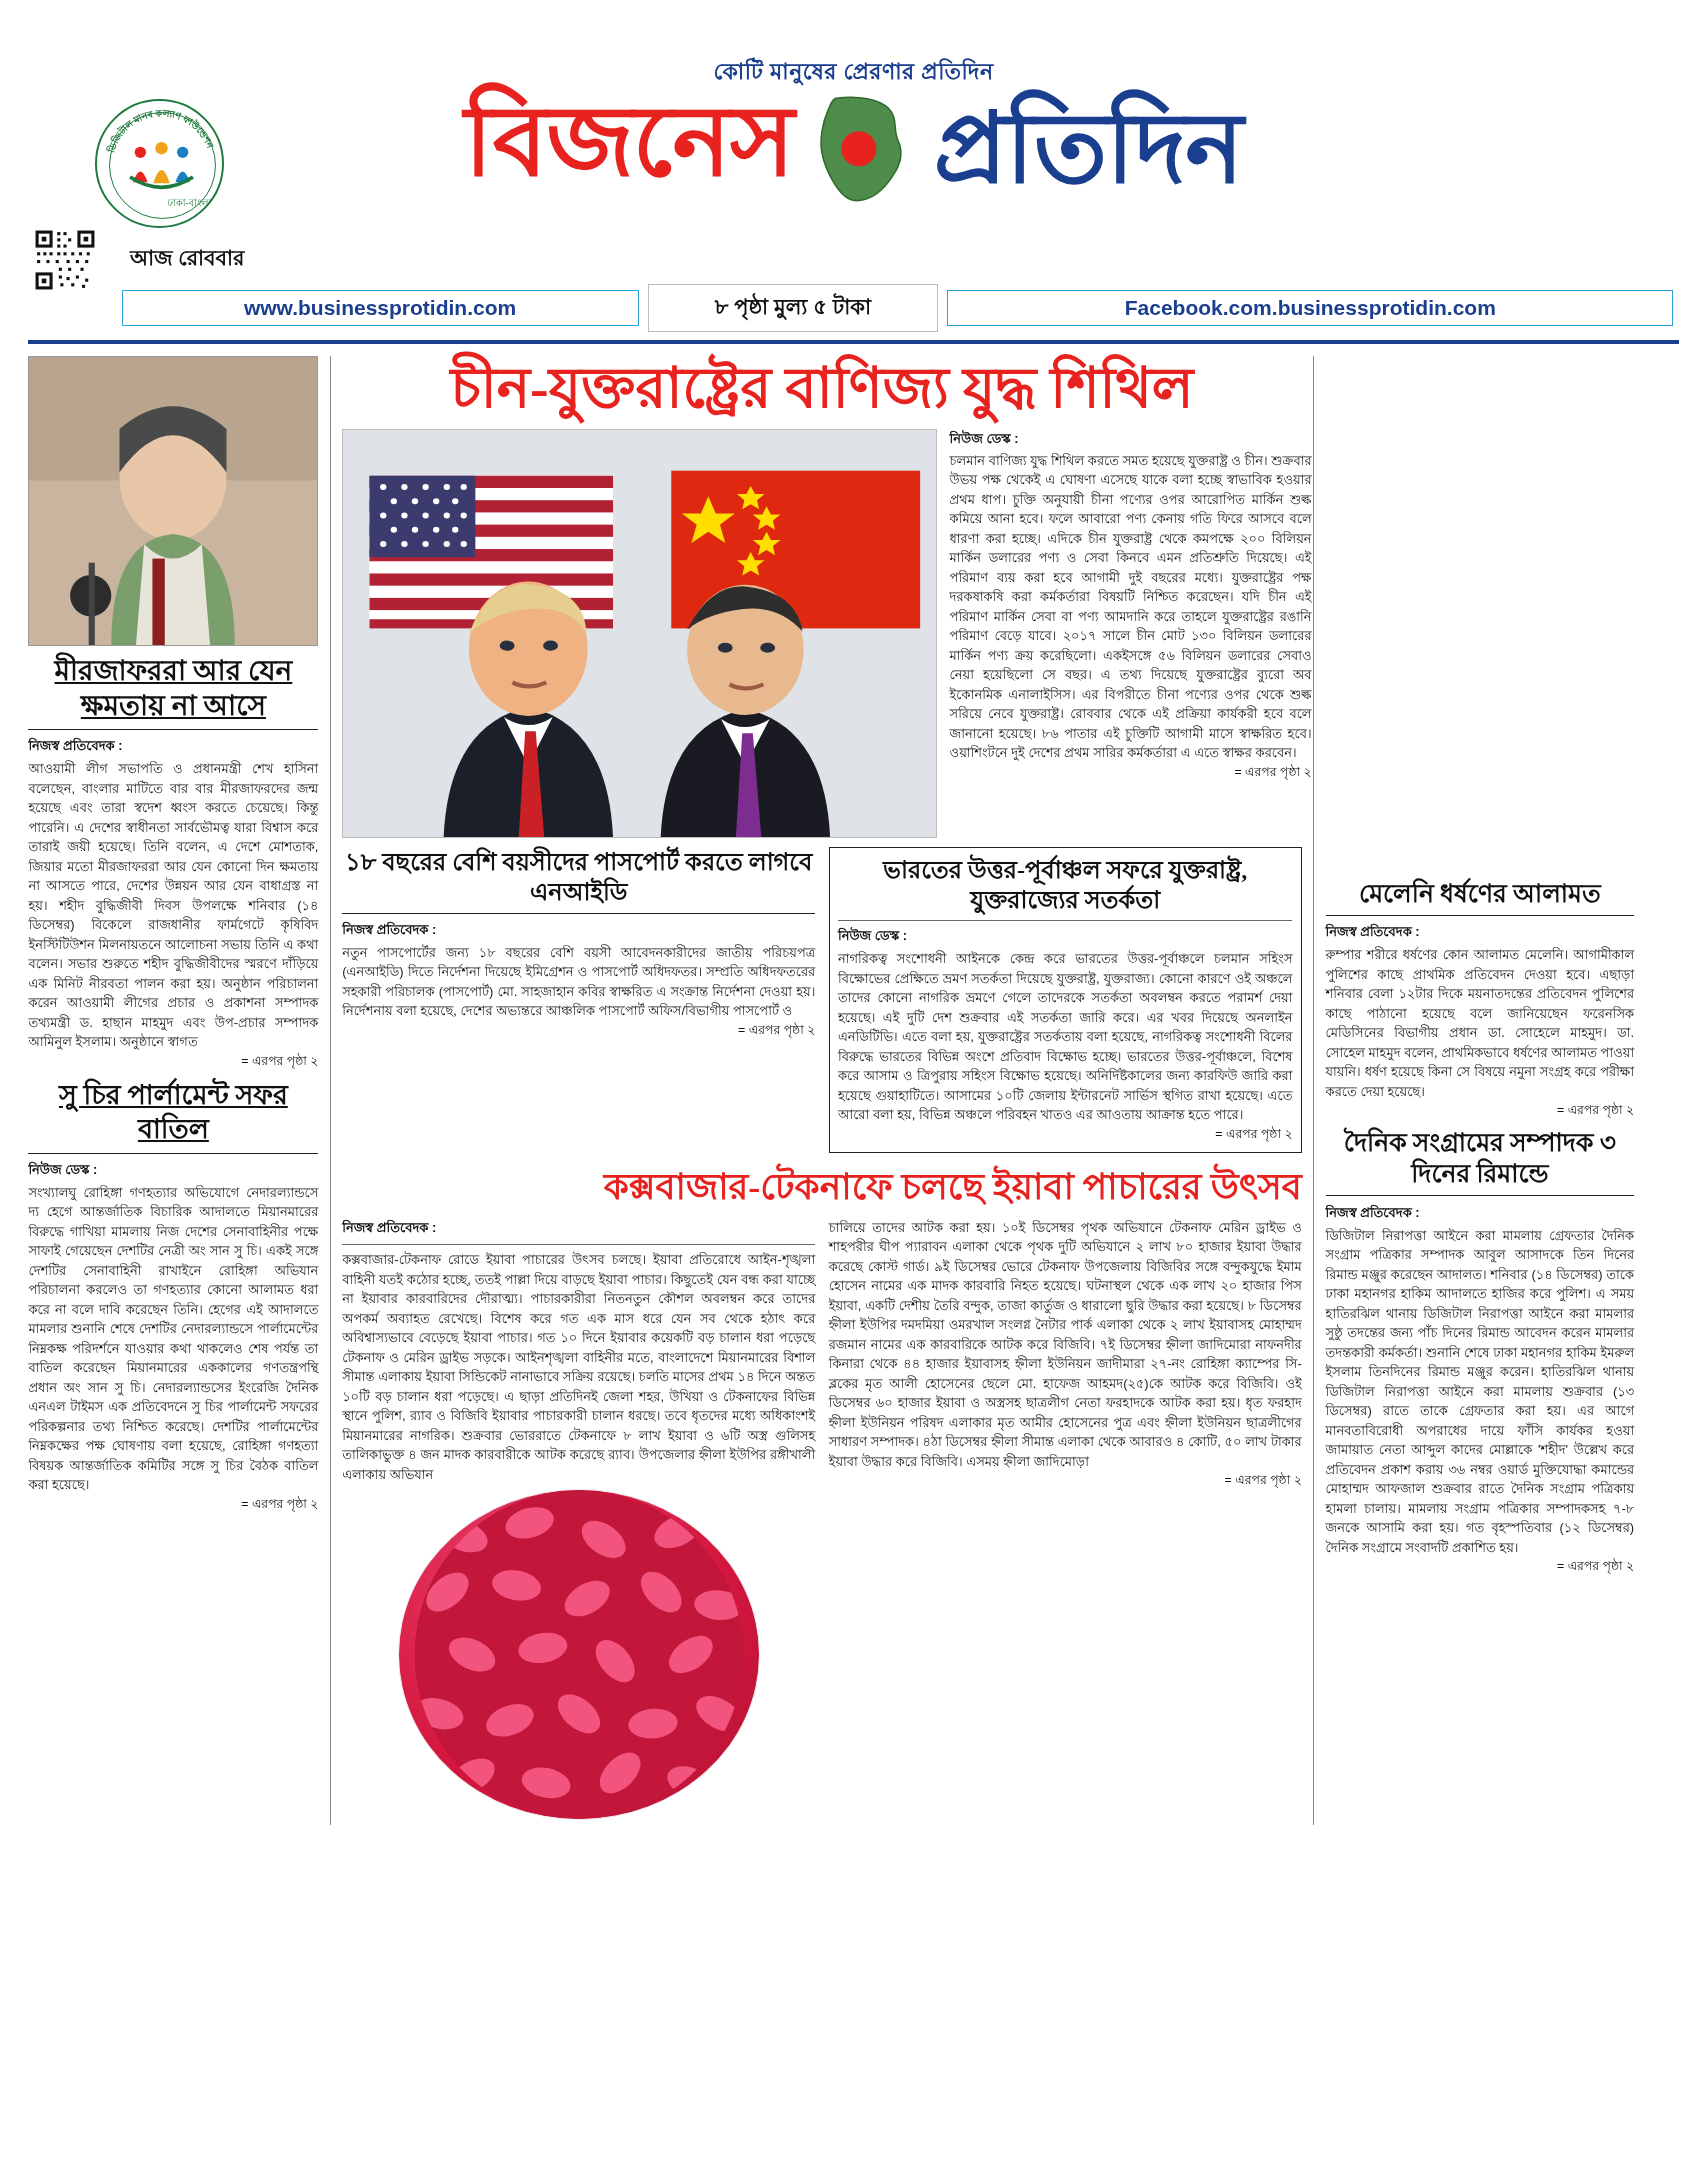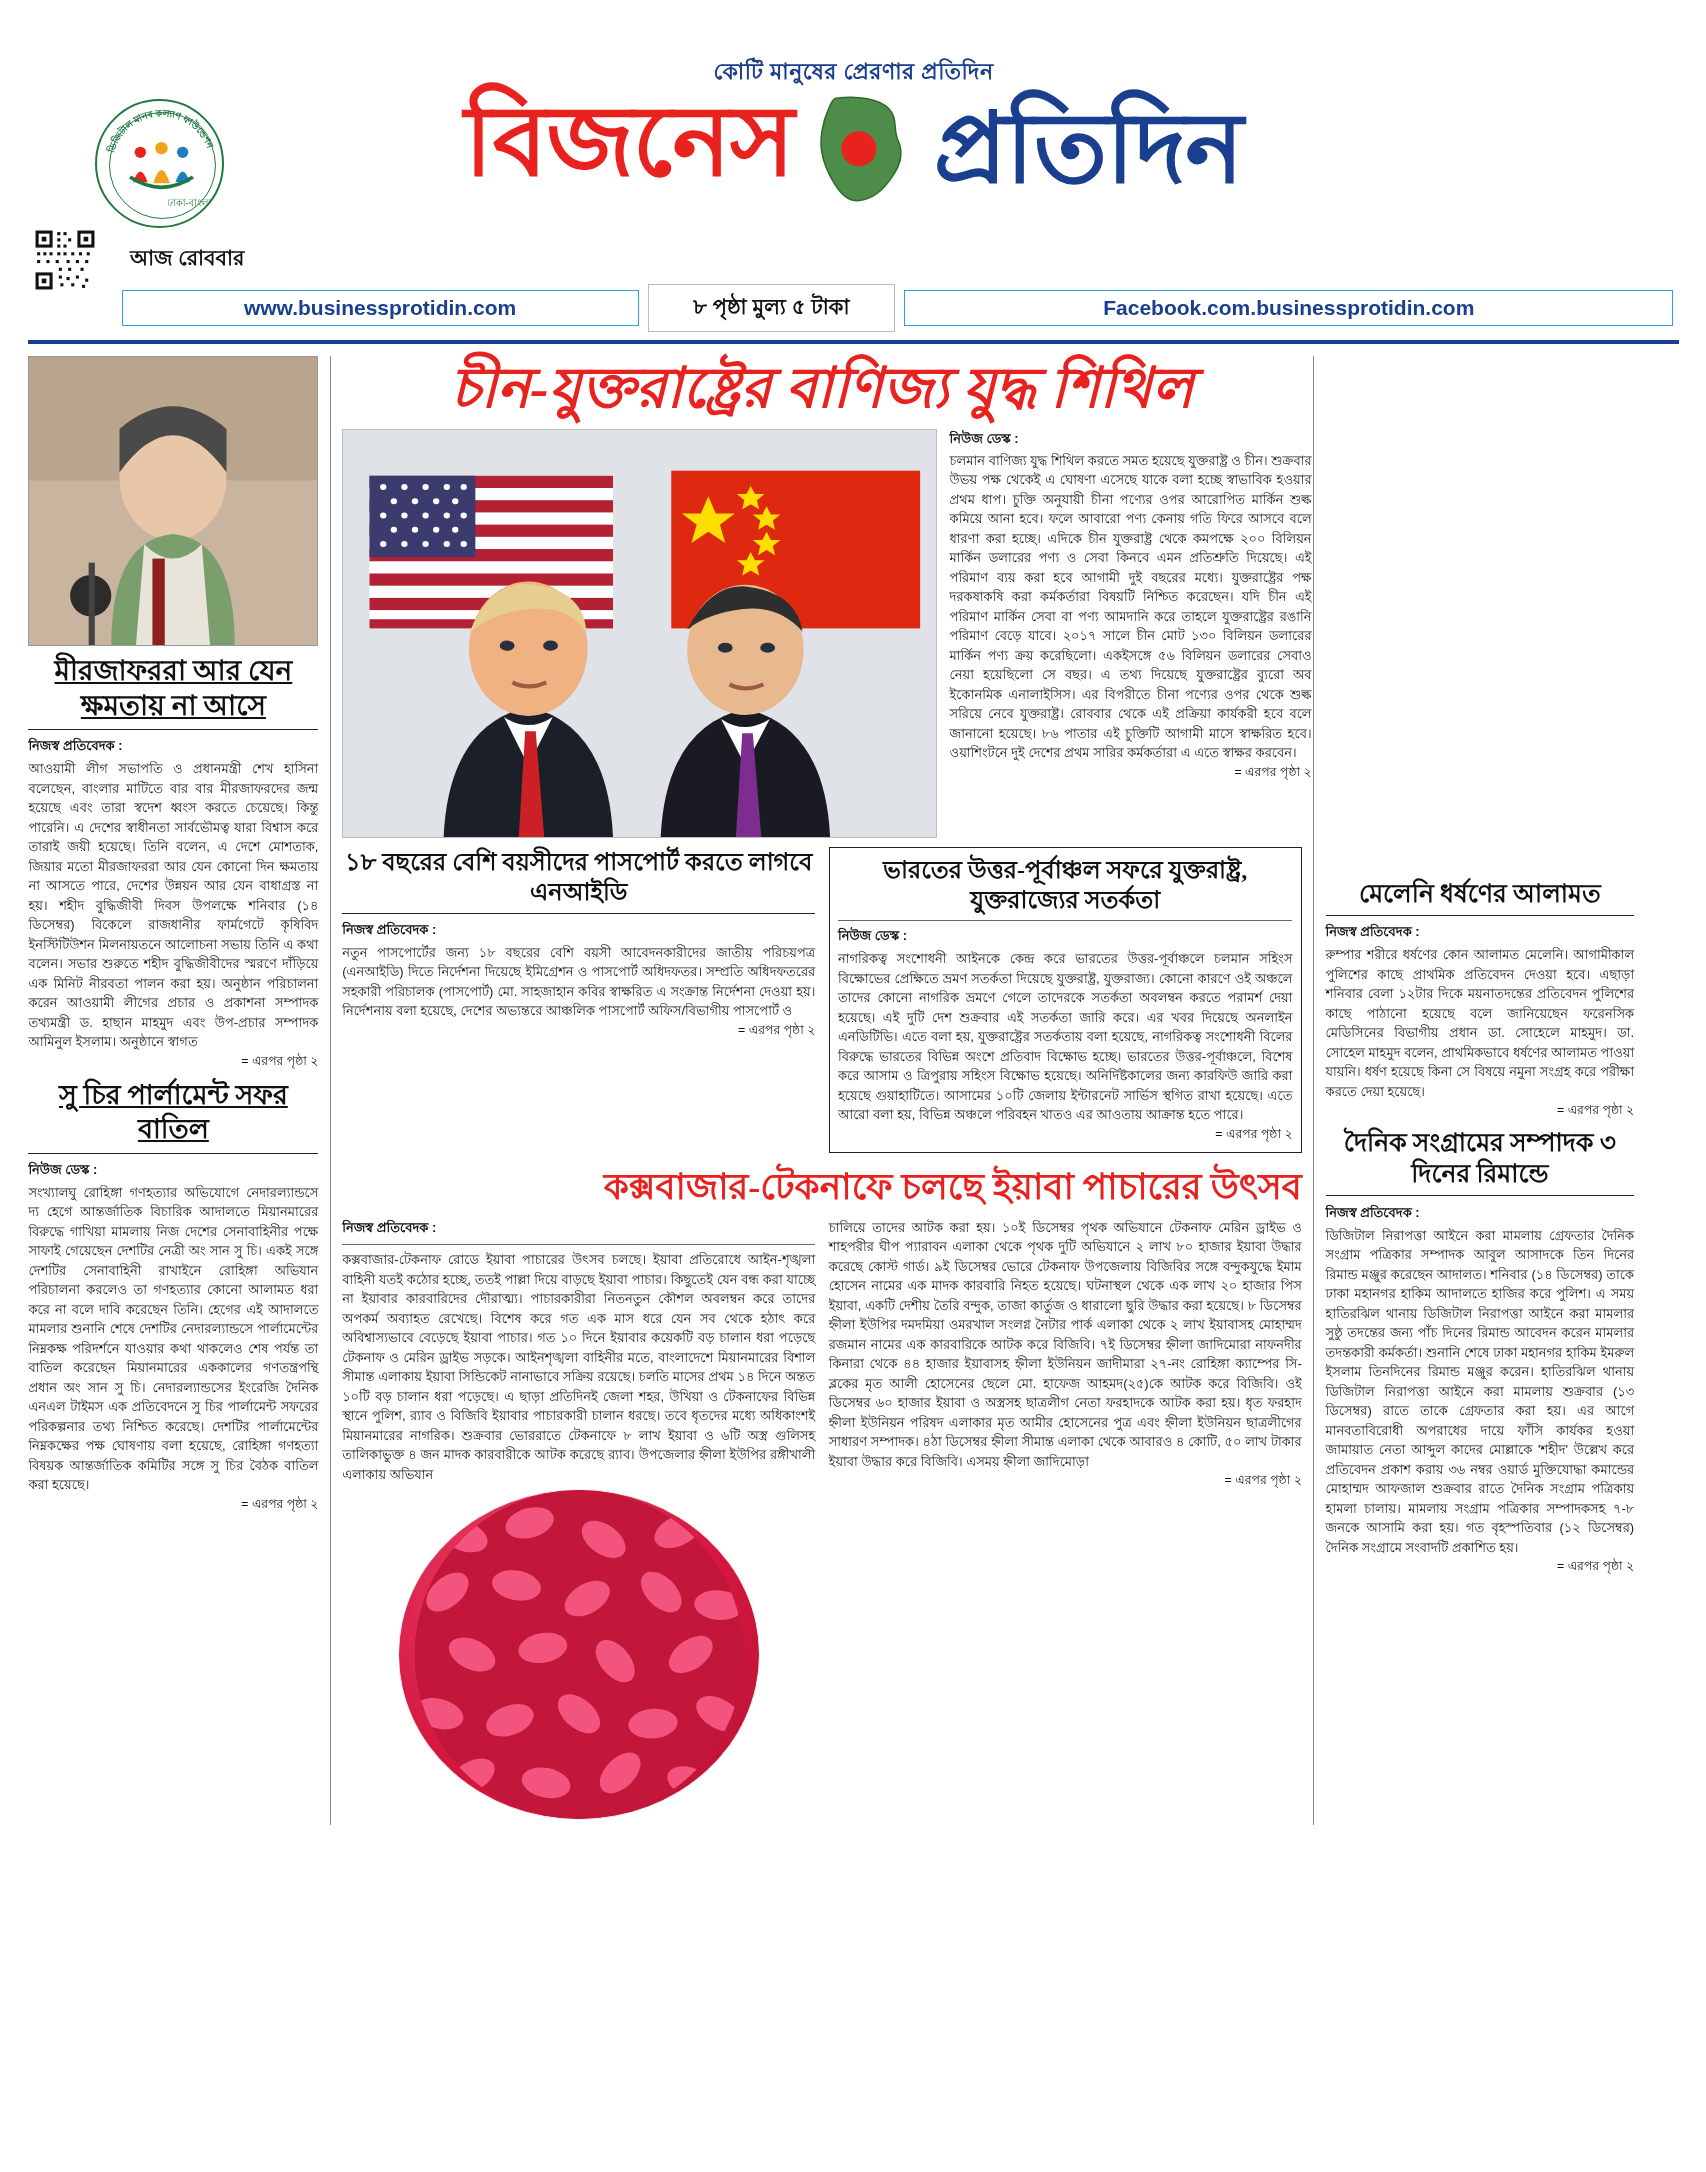--- a/index.html
+++ b/index.html
@@ -91,21 +91,21 @@
   }
   .link-box {
     border: 1.6px solid #29a3d8;
     color: #1b3f8f;
     font-weight: bold;
     font-size: 21px;
     padding: 5.2px 10.3px;
     text-align:center;
   }
   .link-box.web { width: 517px; margin-left: 88px;}
-  .link-box.price { width: 247px; border-color:#bbb; color:#111; }
+  .link-box.price { width: 290px; border-color:#bbb; color:#111; }
   .link-box.fb { flex:1; }
   .rule-thick { height: 4.1px; background:#1b3f8f; margin-top: 8.3px; }
 
   
   .content {
     display: grid;
     grid-template-columns: 290px 972px 321px;
     gap: 11.4px;
     margin-top: 11.4px;
   }
@@ -113,21 +113,20 @@
 
   
   .lead-headline {
     text-align:center;
     color:#e8231f;
     font-size: 56px;
     font-weight: 900;
     line-height: 1.15;
     font-family:"Liberation Serif", serif;
     margin-bottom: 9.3px;
-    font-style: italic;
   }
   .photo-main {
     width: 100%; height: 409px;
     background: linear-gradient(160deg,#d9dde3,#c2c8d2);
     position: relative; overflow:hidden;
     border: 0.5px solid #bbb;
   }
   .mid-body {
     display:grid; grid-template-columns: 595px 362px; gap: 12.4px;
   }

